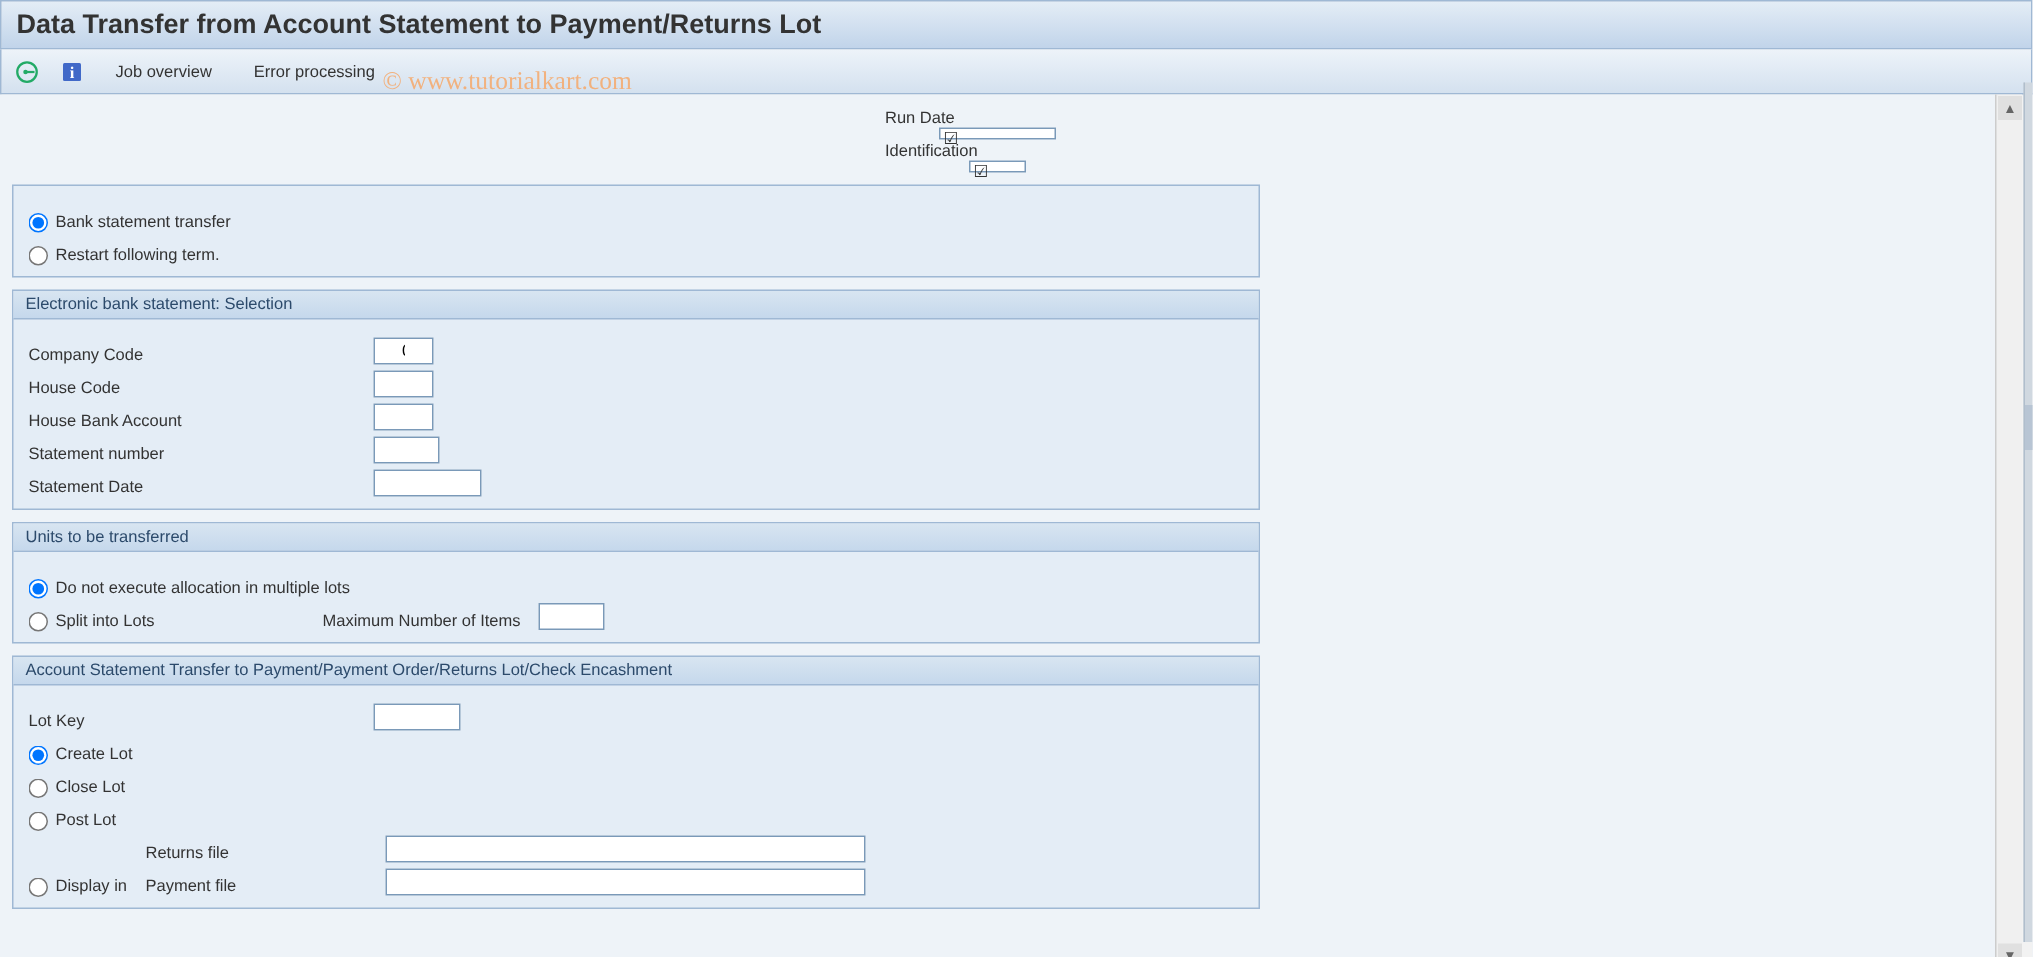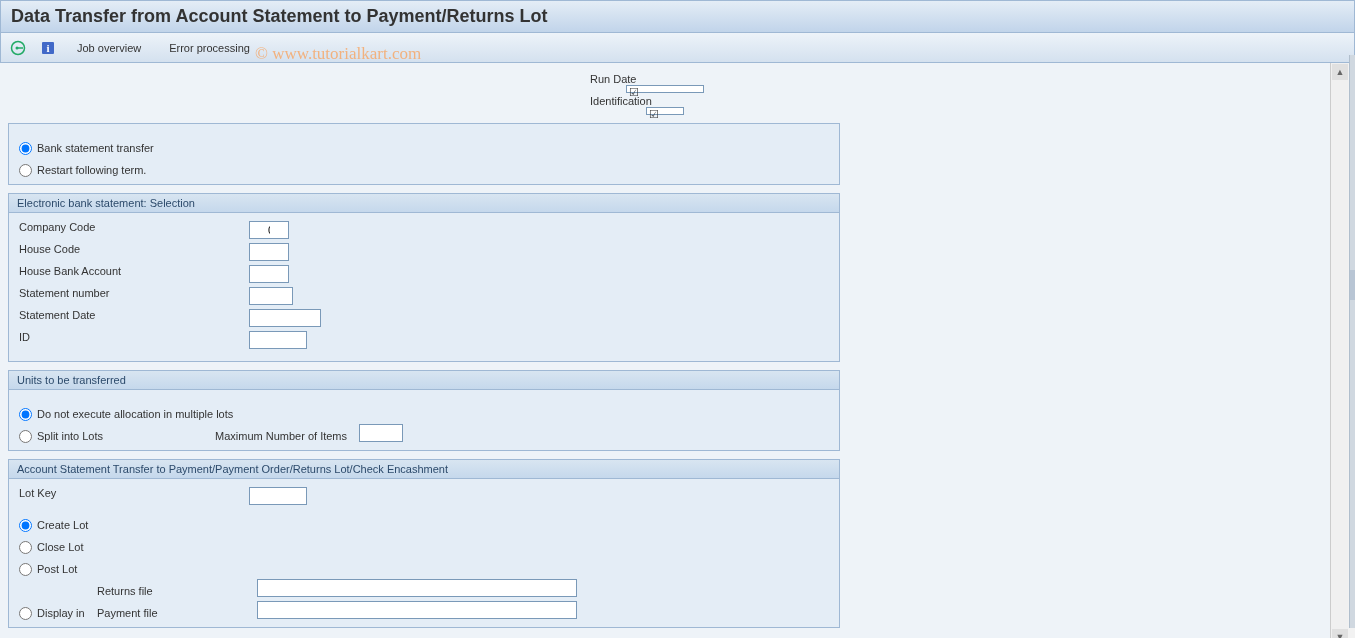--- a/index.html
+++ b/index.html
@@ -25,21 +25,21 @@
   .header-input { width: 78px; height: 18px; border: 1px solid #7a99b8; background: #fff; padding: 1px 3px; position: relative; }
   .required-tick { position:absolute; left:2px; top:0px; color:#333; font-size:11px; }
   
   .group-box { border: 1px solid #9fb8d4; margin-top: 8px; margin-bottom: 0; width: 832px; background: #e4edf6; }
   .group-title { background: linear-gradient(to bottom, #d8e5f1 0%, #c5d8ec 100%); border-bottom: 1px solid #9fb8d4; padding: 3px 8px; color: #2c4a6b; font-size: 11px; }
   .group-body { padding: 8px 10px; }
   
   .radio-row { display: flex; align-items: flex-end; height: 22px; }
   .radio { margin-right: 5px; position:relative; top:1px; }
   
-  .field-row { display: flex; align-items: flex-start; height: 22px; }
+  .field-row { display: flex; align-items: flex-end; height: 22px; }
   .field-label { width: 230px; color: #333; }
   .field-input { height: 18px; border: 1px solid #7a99b8; background: #fff; padding: 1px 18px; font-family: Liberation Sans, sans-serif; font-size: 11px; }
   .w40 { width: 40px; }
   .w72 { width: 72px; }
   .w58 { width: 58px; }
   .w44 { width: 44px; }
   .w320 { width: 320px; }
   
   .right-strip { position: absolute; right: 0; top: 55px; bottom: 10px; width: 6px; background: #d0d8e0; border-left:1px solid #b0becc; }
   .right-handle { position:absolute; top: 215px; width:6px; height:30px; background:#b8c5d4; }
@@ -116,24 +116,20 @@
         <input class="field-input w40" value="" style="">
       </div>
       <div class="field-row">
         <span class="field-label">Statement number</span>
         <input class="field-input w44" value="" style="">
       </div>
       <div class="field-row">
         <span class="field-label">Statement Date</span>
         <input class="field-input w72" value="" style="">
       </div>
-      <div class="field-row">
-        <span class="field-label">ID</span>
-        <input class="field-input w58" value="" style="">
-      </div>
     </div>
   </div>
 
   <div class="group-box">
     <div class="group-title">Units to be transferred</div>
     <div class="group-body">
       <div class="radio-row">
         <input type="radio" class="radio" name="units" checked="" style="">
         <span>Do not execute allocation in multiple lots</span>
       </div>

